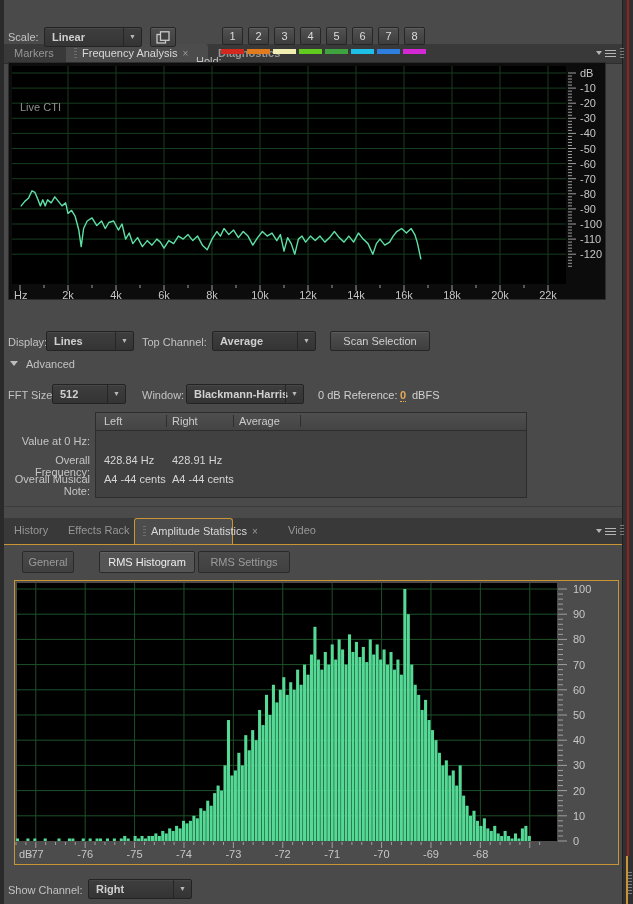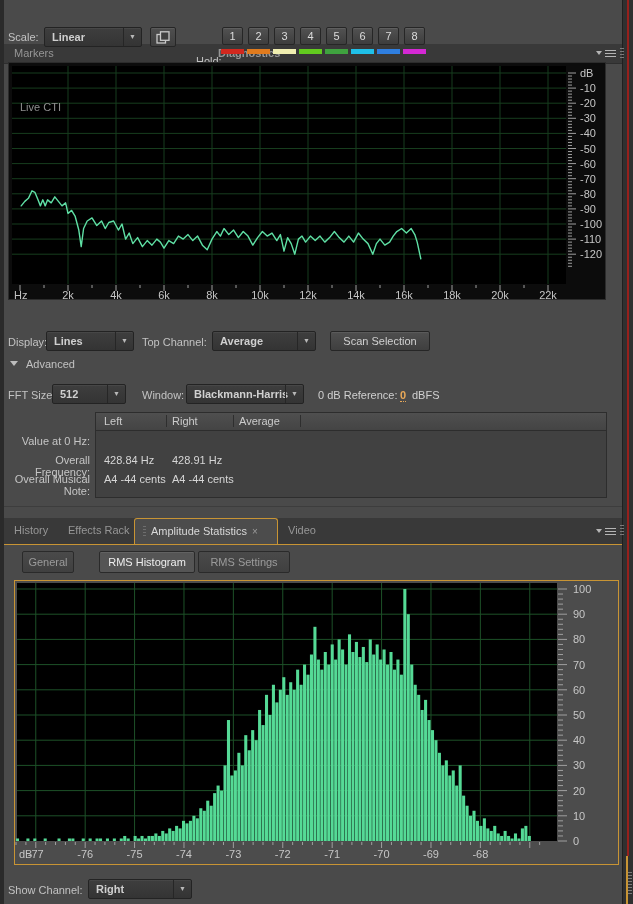--- a/index.html
+++ b/index.html
@@ -48,21 +48,21 @@
   .tri-down{width:0;height:0;border-left:4px solid transparent;border-right:4px solid transparent;
        border-top:5px solid #bdbdbd;}
   .hot{color:#e8a858;border-bottom:1px dotted #e8a858;font-weight:bold;cursor:default;}
   
   .graph-frame{left:8px;top:62px;width:598px;height:238px;background:#0c0c0c;border:1px solid #2c2c2c;box-sizing:border-box;}
   .live-cti{left:20px;top:65px;color:#8f8f8f;margin-top:36px;}
   .hist-frame{left:14px;top:580px;width:605px;height:285px;background:#4c4c4c;
        border:1px solid #c89434;box-sizing:border-box;}
   svg text{font-family:"Liberation Sans","DejaVu Sans",sans-serif;font-size:11px;fill:#c6c6c6;}
   
-  .stats-table{left:95px;top:412px;width:512px;height:86px;background:#414141;
+  .stats-table{left:95px;top:412px;width:432px;height:86px;background:#414141;
        border:1px solid #2d2d2d;box-sizing:border-box;}
   .stats-header{position:absolute;left:0;top:0;width:100%;height:17px;
        background:linear-gradient(#4f4f4f,#444444);border-bottom:1px solid #2d2d2d;}
   .stats-header .hcell{position:absolute;top:2px;color:#cccccc;}
   .stats-header .hsep{position:absolute;top:2px;width:1px;height:12px;background:#2e2e2e;}
   .stats-row-label{position:absolute;width:88px;text-align:right;color:#c5c5c5;}
   .stats-cell{position:absolute;color:#d6d6d6;white-space:nowrap;}
   
   .subtab{position:absolute;top:551px;height:22px;line-height:20px;text-align:center;
        background:linear-gradient(#4a4a4a,#404040);border:1px solid #2a2a2a;border-radius:2px;
@@ -75,20 +75,23 @@
 
 <div class="abs left-strip"></div>
 <div class="abs right-strip"></div>
 <div class="abs red-line"></div>
 <div class="abs orange-line-right"></div>
 <div class="abs grip-v" style="left:628px;top:872px;height:22px;"></div>
 
 <div class="abs tabbar" style="top:0;height:19px;margin-top:44px;">
   <div class="tab" style="left:2px;width:58px;">
     <span>Markers</span>
+  </div>
+  <div class="tab active" style="left:62px;width:142px;">
+    <span class="tabgrip"></span><span>Frequency Analysis</span><span class="close">×</span>
   </div>
   <div class="tab" style="left:206px;width:78px;font-weight:bold;">
     <span>Diagnostics</span>
   </div>
   <div class="panel-menu" style="left:592px;top:4px;">
     <span class="tri"></span>
     <span class="bars"></span>
   </div>
   <div class="grip-v abs" style="left:616px;top:4px;height:12px;"></div>
 </div>
@@ -322,21 +325,21 @@
 
 <div class="abs seam"></div>
 
 <div class="abs tabbar" style="top:518px;height:26px;border-bottom:1px solid #c89434;">
   <div class="tab" style="left:2px;width:52px;line-height:25px;">
     <span>History</span>
   </div>
   <div class="tab" style="left:56px;width:72px;line-height:25px;">
     <span>Effects Rack</span>
   </div>
-  <div class="tab active" style="left:130px;width:144px;line-height:25px;border:1px solid #c89434;border-bottom:none;height:26px;box-sizing:border-box;">
+  <div class="tab active" style="left:130px;width:99px;line-height:25px;border:1px solid #c89434;border-bottom:none;height:26px;box-sizing:border-box;">
     <span class="tabgrip"></span><span>Amplitude Statistics</span><span class="close">×</span>
   </div>
   <div class="tab" style="left:260px;width:48px;line-height:25px;margin-left:16px;">
     <span>Video</span>
   </div>
   <div class="panel-menu" style="left:592px;top:8px;">
     <span class="tri"></span>
     <span class="bars"></span>
   </div>
   <div class="grip-v abs" style="left:616px;top:7px;height:12px;"></div>

